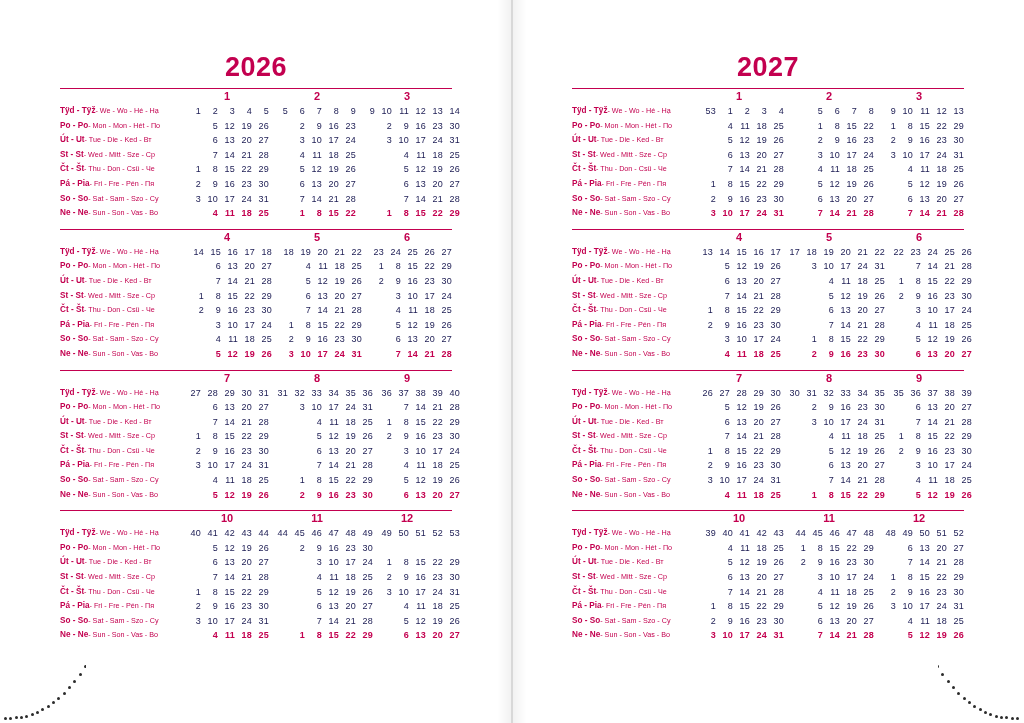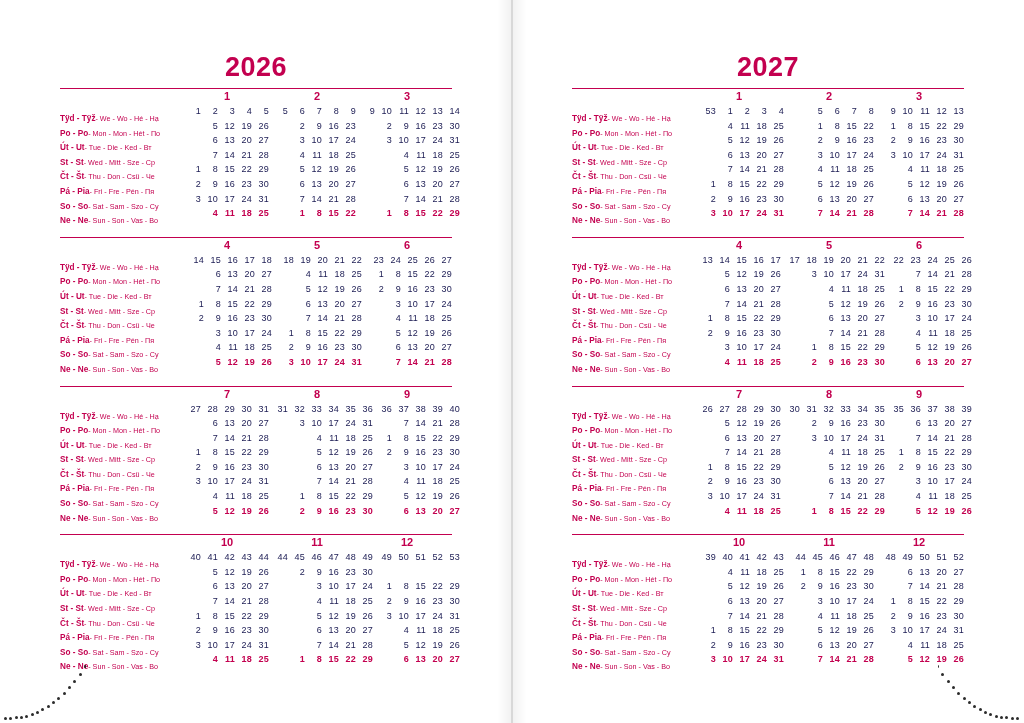--- a/index.html
+++ b/index.html
@@ -87,21 +87,20 @@
     font-size: 11px;
     text-align: center;
     line-height: 15px;
   }
   .q-grid {
     display: flex;
   }
   .daycol {
     width: 122px;
     flex: 0 0 122px;
-    margin-top: 8px;
   }
   .weekcols {
     display: flex;
     flex: 1 1 auto;
   }
   .monthblock {
     flex: 1 1 0;
     padding-left: 2px;
   }
   .dayrow, .numrow {

